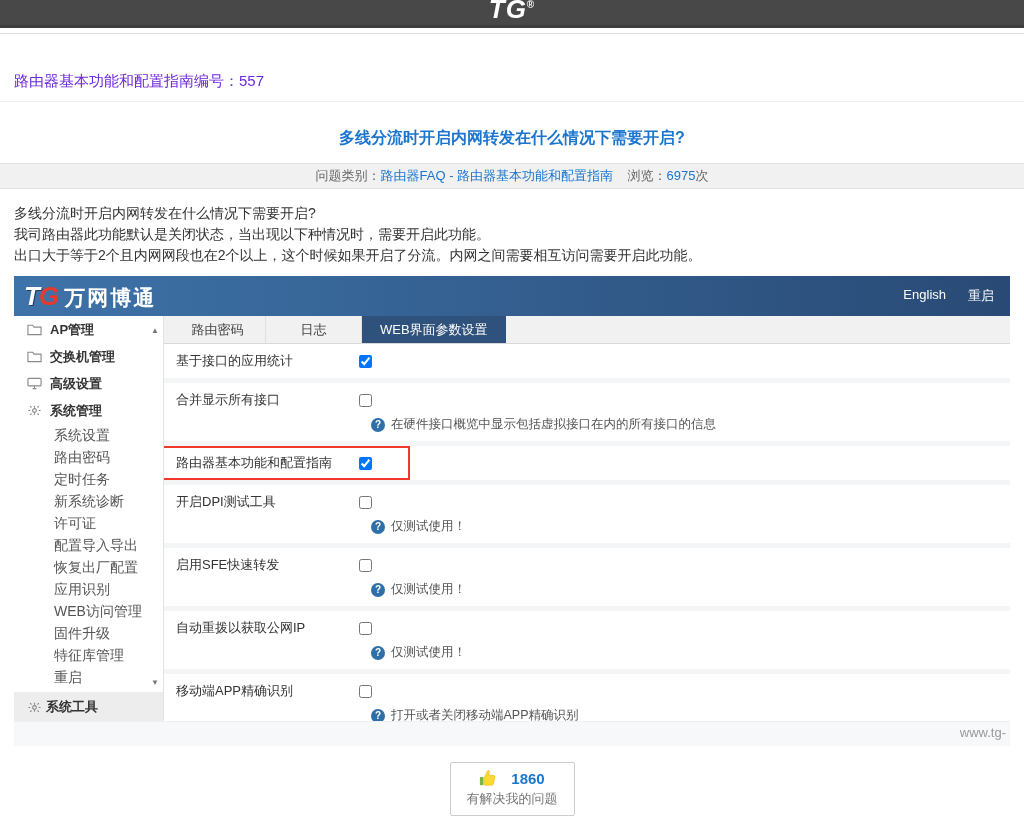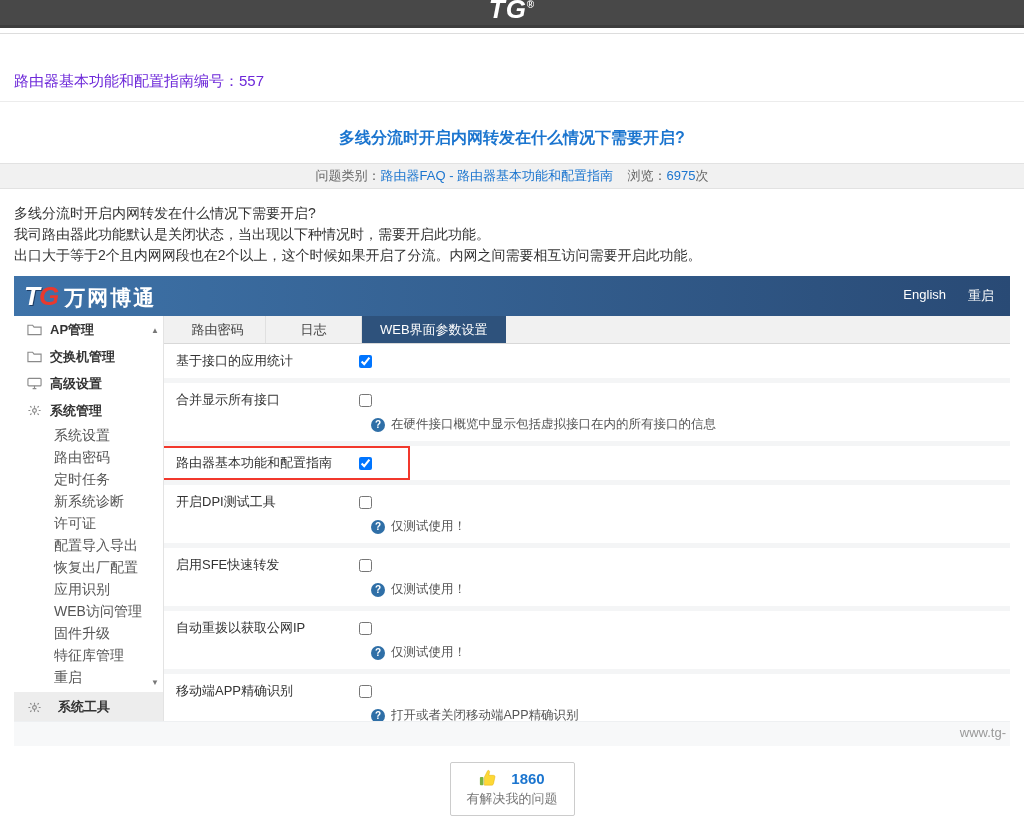--- a/index.html
+++ b/index.html
@@ -42,21 +42,21 @@
   .hdr-links span{color:#fff; font-size:13px; cursor:pointer;}
 
   .shot-body{display:flex; height:405px; overflow:hidden; background:#7f1d1d;}
 
   
   .sidebar{width:150px; background:#fff; border-right:1px solid #e3e3e3; position:relative; flex:none;}
   .side-group{display:flex; align-items:center; gap:8px; height:27px; padding-left:13px;
               font-size:13px; font-weight:bold; color:#333; cursor:pointer;}
   .side-group svg{width:15px; height:13px; flex:none;}
   .side-sub{height:22px; line-height:22px; padding-left:40px; font-size:14px; color:#555; cursor:pointer;}
-  .side-tool{display:flex; align-items:center; gap:16px; height:30px; padding-left:13px; margin-top:4px;
+  .side-tool{display:flex; align-items:center; gap:4px; height:30px; padding-left:13px; margin-top:4px;
              font-size:13px; font-weight:bold; color:#333; background:#ededed; cursor:pointer;}
   .side-tool svg{width:15px; height:13px;}
   .scroll-arrow{position:absolute; right:4px; font-size:8px; color:#777; cursor:pointer;}
   .scroll-arrow.up{top:10px;} .scroll-arrow.down{bottom:34px;}
 
   
   .content{flex:1; background:#f4f5f6; overflow:hidden;}
   .tabbar{display:flex; background:#f1f1f1; border-bottom:1px solid #d8d8d8; height:28px; padding-left:6px;}
   .tab{min-width:96px; padding:0 18px; line-height:28px; text-align:center; font-size:13px; color:#444;
        border-right:1px solid #e0e0e0; cursor:pointer;}

